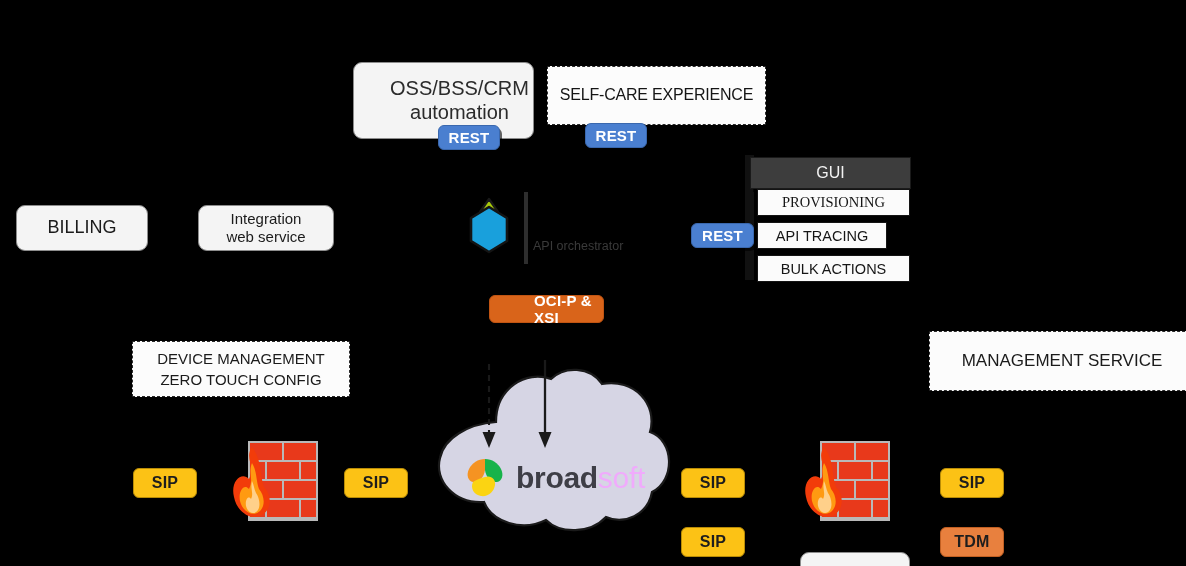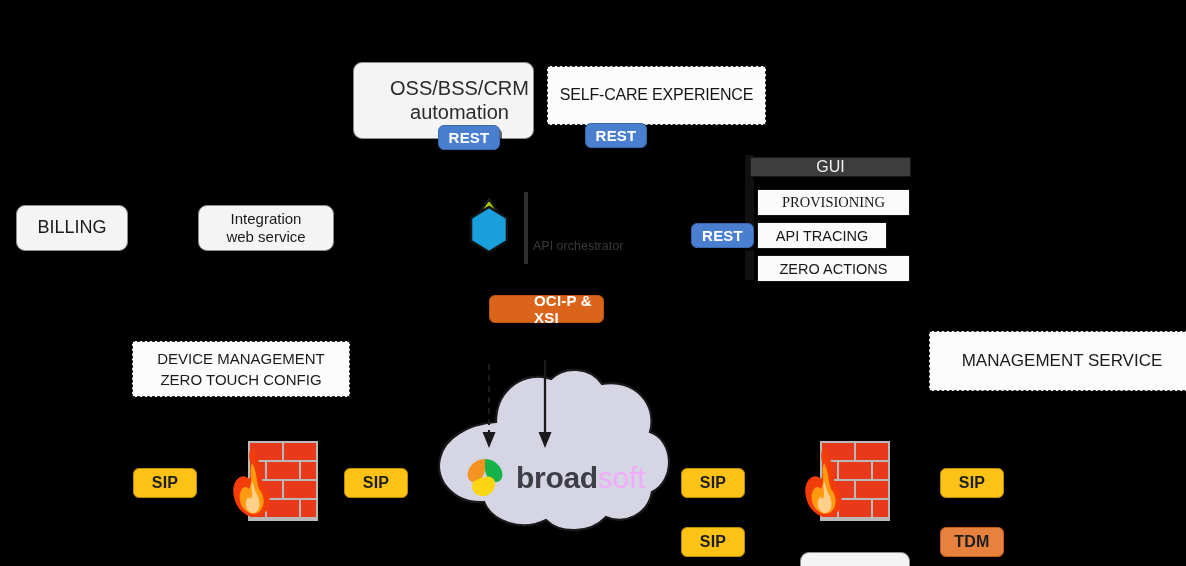--- a/index.html
+++ b/index.html
@@ -82,45 +82,45 @@
 
   <div class="node rounded" style="left:353px;top:62px;width:181px;height:77px;font-size:20px;color:#2b2b2b;flex-direction:column;padding-left:32px;">
     <div>OSS/BSS/CRM</div>
     <div>automation</div>
   </div>
   <div class="pill pill-rest" style="left:438px;top:125px;width:62px;height:25px;font-size:15px;">REST</div>
 
   <div class="node dashed" style="left:547px;top:66px;width:219px;height:59px;font-size:16px;letter-spacing:-.2px;color:#151515;">SELF-CARE EXPERIENCE</div>
   <div class="pill pill-rest" style="left:585px;top:123px;width:62px;height:25px;font-size:15px;">REST</div>
 
-  <div class="node rounded" style="left:16px;top:205px;width:112px;height:46px;font-size:18px;">BILLING</div>
+  <div class="node rounded" style="left:16px;top:205px;width:132px;height:46px;font-size:18px;">BILLING</div>
 
   <div class="node rounded" style="left:198px;top:205px;width:136px;height:46px;font-size:15px;flex-direction:column;">
     <div>Integration</div>
     <div>web service</div>
   </div>
 
   <div class="orch-icon" style="position:absolute;left:458px;top:196px;width:62px;height:70px;">
     <svg width="62" height="70" viewBox="0 0 62 70">
       <path d="M22 16 L31 3 L40 16 L37 20 L31 13 L25 20 Z" fill="#a8c90b" stroke="#1a1a1a" stroke-width="2.2" stroke-linejoin="round"></path>
       <path d="M31 11 L49 22 L49 45 L31 56 L13 45 L13 22 Z" fill="#19a0dc" stroke="#141414" stroke-width="2.6" stroke-linejoin="round"></path>
     </svg>
   </div>
   <div class="orch-divider" style="left:524px;top:192px;width:4px;height:72px;"></div>
   <div class="orch-label" style="left:533px;top:239px;">API orchestrator</div>
 
   <div class="pill pill-orange" style="left:489px;top:295px;width:115px;height:28px;font-size:15px;">OCI-P &amp; XSI</div>
 
   <div class="gui-spine" style="left:745px;top:155px;width:9px;height:125px;"></div>
 
-  <div class="gui-head" style="left:750px;top:157px;width:161px;height:20px;font-size:16px;">GUI</div>
+  <div class="gui-head" style="left:750px;top:157px;width:161px;height:32px;font-size:16px;">GUI</div>
 
   <div class="gui-row" style="left:757px;top:189px;width:153px;height:27px;font-size:14.5px;font-family:Liberation Serif, serif;">PROVISIONING</div>
   <div class="gui-row" style="left:757px;top:222px;width:130px;height:27px;font-size:14.5px;">API TRACING</div>
-  <div class="gui-row" style="left:757px;top:255px;width:153px;height:27px;font-size:14.5px;">ZERO ACTIONS</div>
+  <div class="gui-row" style="left:757px;top:255px;width:153px;height:27px;font-size:14.5px;">BULK ACTIONS</div>
 
   <div class="pill pill-rest" style="left:691px;top:223px;width:63px;height:25px;font-size:15px;">REST</div>
 
   <div class="node dashed" style="left:132px;top:341px;width:218px;height:56px;font-size:15px;flex-direction:column;line-height:1.4;">
     <div>DEVICE MANAGEMENT</div>
     <div>ZERO TOUCH CONFIG</div>
   </div>
 
   <div class="node dashed" style="left:929px;top:331px;width:266px;height:60px;font-size:17px;flex-direction:column;line-height:1.35;">
     <div>MANAGEMENT SERVICE</div>

